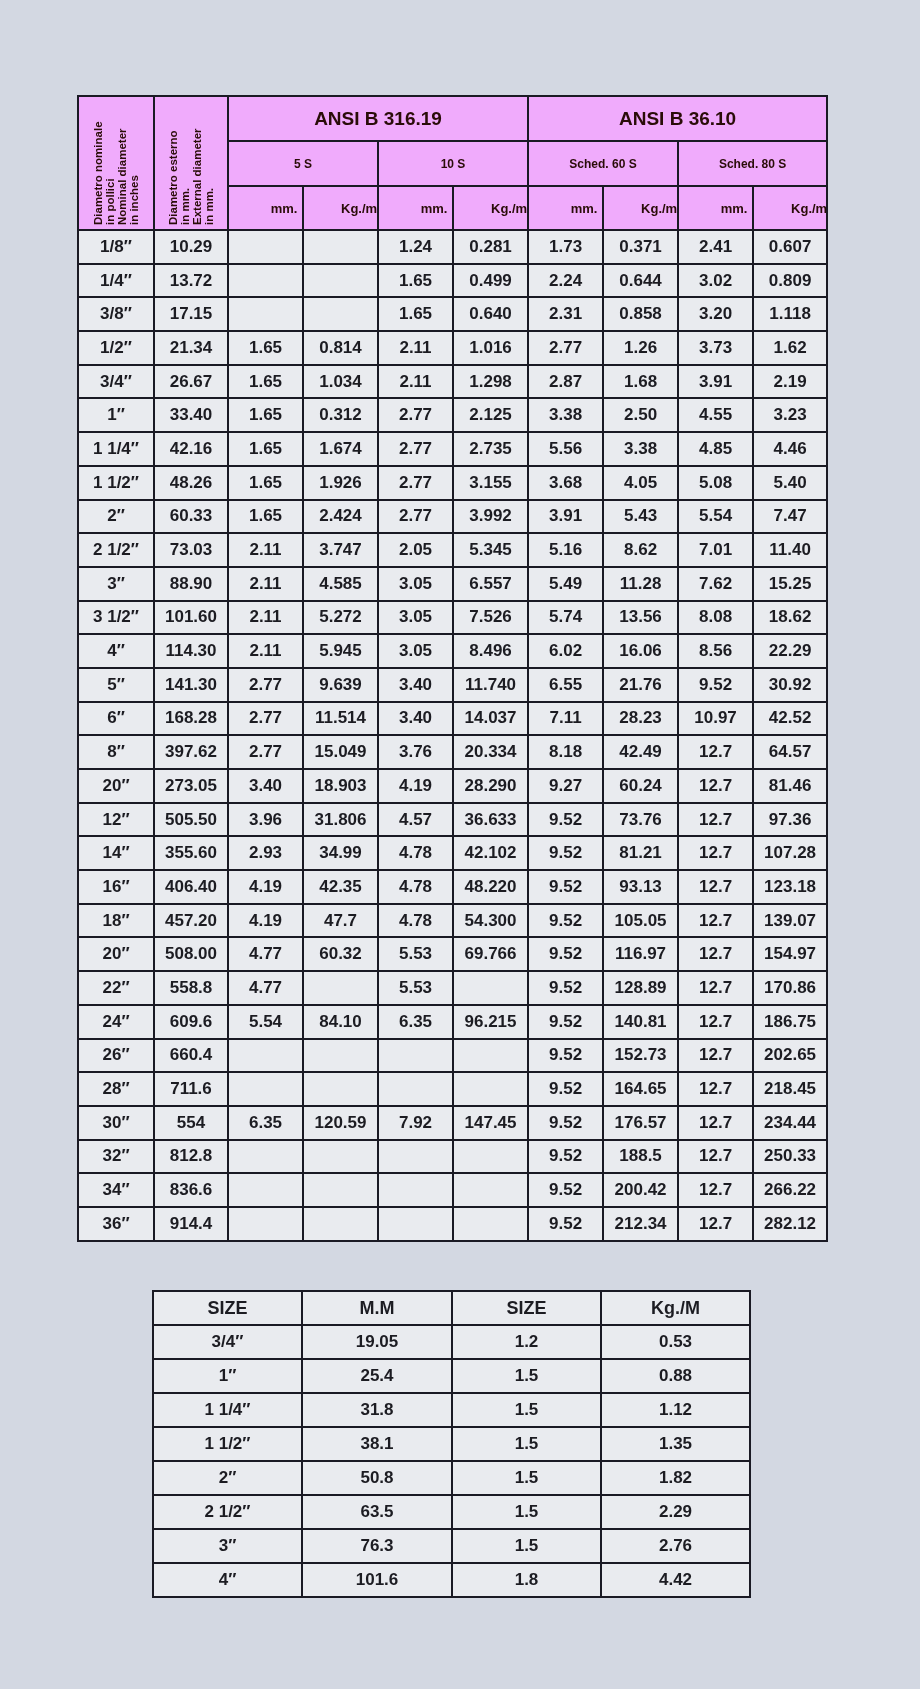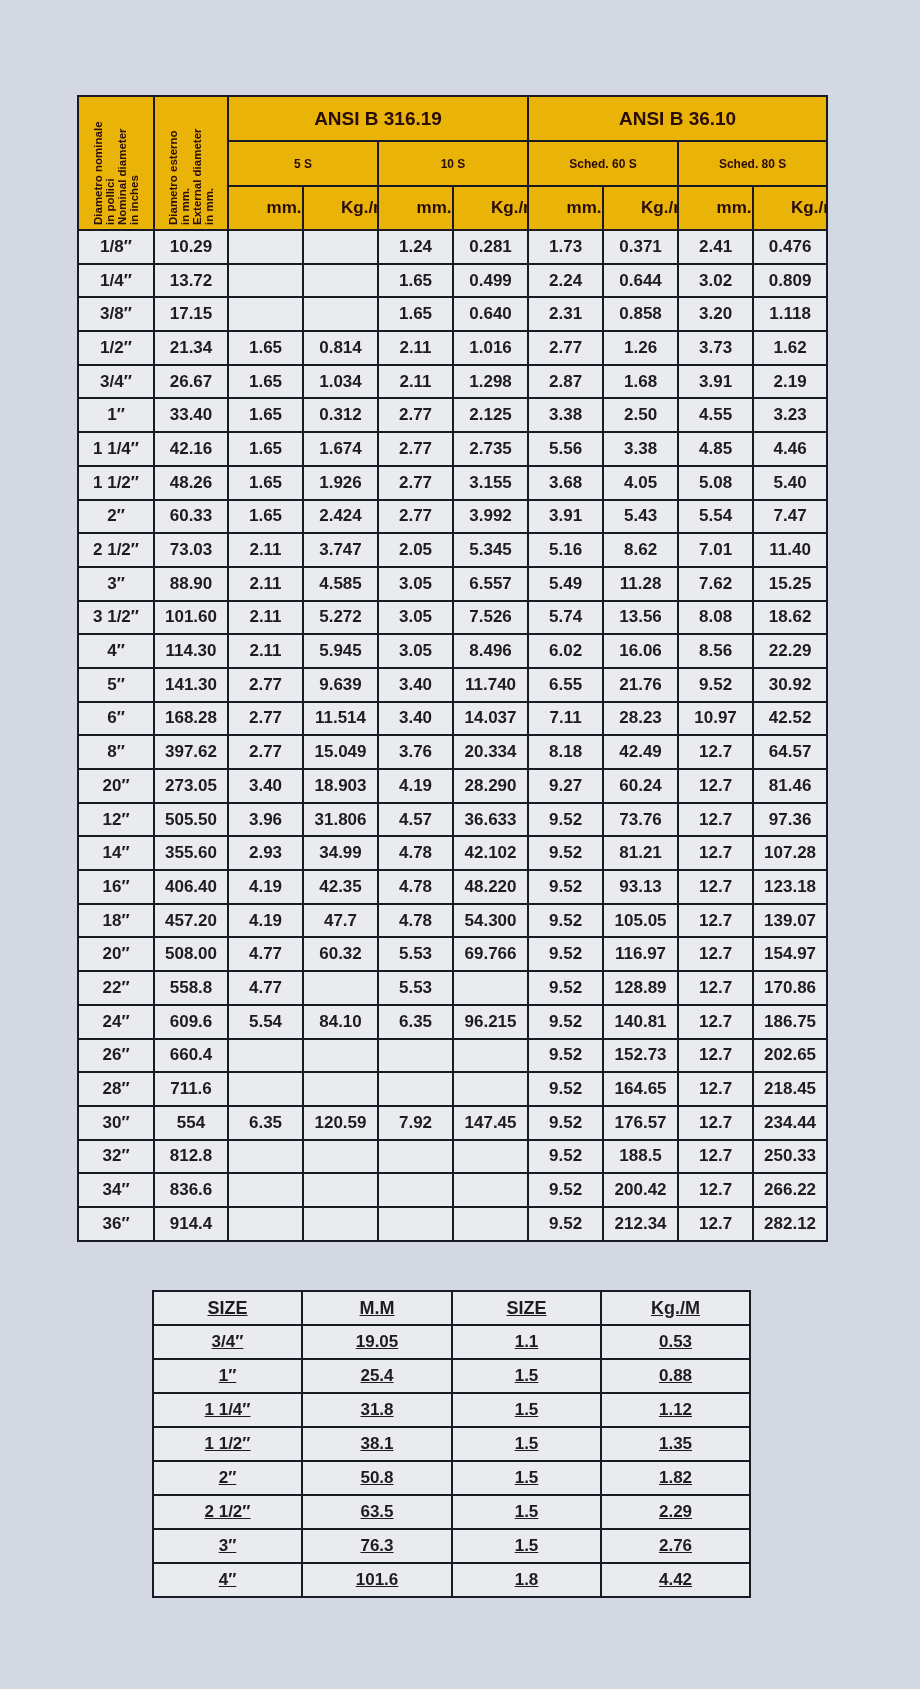--- a/index.html
+++ b/index.html
@@ -12,33 +12,33 @@
     overflow: hidden;
   }
   table { border-collapse: collapse; table-layout: fixed; position: absolute; }
   td, th {
     border: 2px solid #1a1a24;
     text-align: center; vertical-align: middle;
     padding: 0; font-weight: bold;
     overflow: hidden; white-space: nowrap;
   }
   #main-table { left: 77px; top: 95px; width: 749px; }
-  #main-table th { background: #eab308; color: #2a0c08; }
+  #main-table th { background: #f0abfc; color: #2a0c08; }
   #main-table th.group { height: 43px; font-size: 19px; }
   #main-table th.sub { height: 43px; font-size: 12px; }
-  #main-table th.unit { height: 42px; font-size: 17px; padding-left: 37px; }
+  #main-table th.unit { height: 42px; font-size: 13px; padding-left: 37px; }
   #main-table th.vert { height: 128px; position: relative; }
   #main-table th.vert .vtext {
     position: absolute; left: 50%; top: 50%;
     transform: translate(-50%, -50%) rotate(-90deg);
     font-size: 11.5px; line-height: 12px; text-align: left;
     white-space: pre; width: 124px; color: #2a0c08;
   }
   #main-table td { background: #e9ebef; height: 31.7px; font-size: 17px; }
-  #sub-table { left: 152px; top: 1290px; width: 597px; text-decoration: underline; }
+  #sub-table { left: 152px; top: 1290px; width: 597px; }
   #sub-table th { background: #e9ebef; height: 32px; font-size: 18px; color: #1c1c22; }
   #sub-table td { background: #e9ebef; height: 32px; font-size: 17px; }
 </style>
 </head>
 <body>
 
 <table id="main-table">
   <colgroup>
     <col style="width:76px">
       <col style="width:74px">
@@ -89,21 +89,21 @@
       <tr>
         <td>1/8″</td>
         <td>10.29</td>
         <td></td>
         <td></td>
         <td>1.24</td>
         <td>0.281</td>
         <td>1.73</td>
         <td>0.371</td>
         <td>2.41</td>
-        <td>0.476</td>
+        <td>0.607</td>
       </tr>
       <tr>
         <td>1/4″</td>
         <td>13.72</td>
         <td></td>
         <td></td>
         <td>1.65</td>
         <td>0.499</td>
         <td>2.24</td>
         <td>0.644</td>
@@ -461,21 +461,21 @@
         <th>SIZE</th>
         <th>M.M</th>
         <th>SIZE</th>
         <th>Kg./M</th>
       </tr>
     </thead>
   <tbody id="sub-body">
       <tr>
         <td>3/4″</td>
         <td>19.05</td>
-        <td>1.1</td>
+        <td>1.2</td>
         <td>0.53</td>
       </tr>
       <tr>
         <td>1″</td>
         <td>25.4</td>
         <td>1.5</td>
         <td>0.88</td>
       </tr>
       <tr>
         <td>1 1/4″</td>

